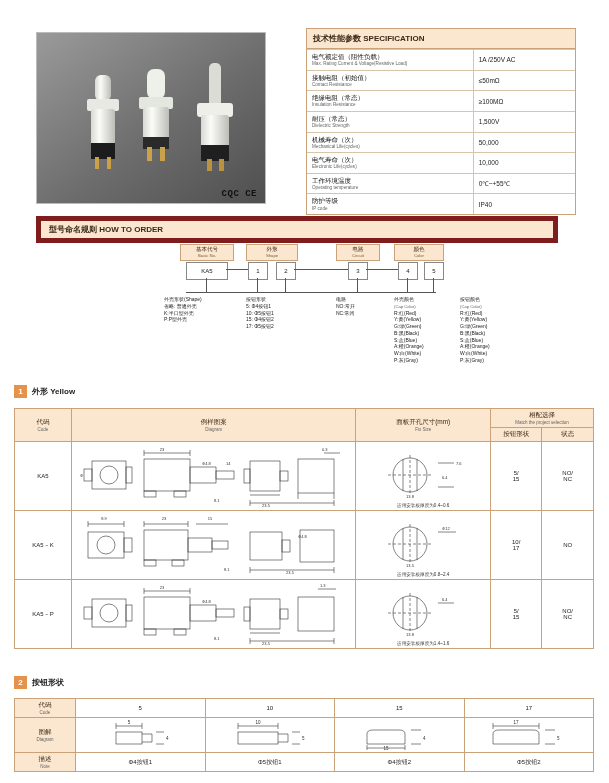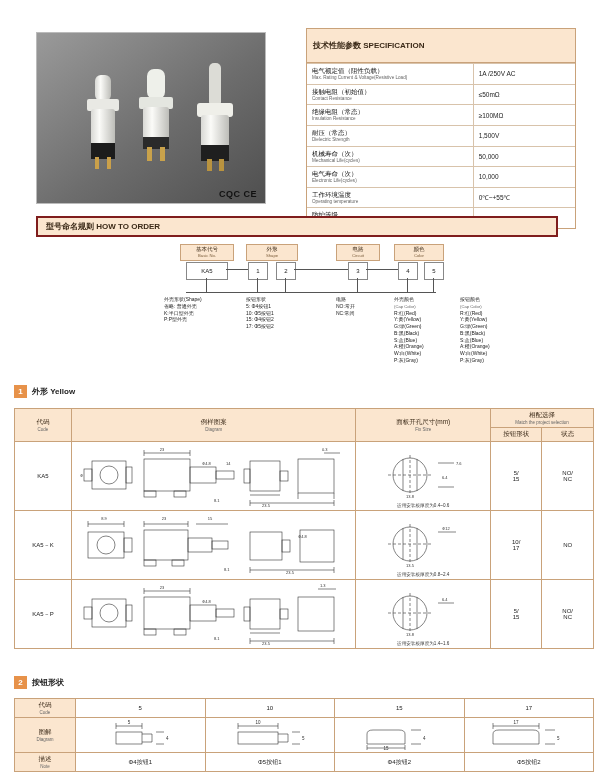--- a/index.html
+++ b/index.html
@@ -1,27 +1,27 @@
 <!DOCTYPE html>
 <html><head>
 <meta charset="utf-8">
 <style>
   html,body{margin:0;padding:0;}
   body{width:609px;height:783px;background:#ffffff;font-family:"Liberation Sans",sans-serif;font-size:6px;color:#222;position:relative;overflow:hidden;}
-  .photo{position:absolute;left:36px;top:32px;width:228px;height:170px;background:linear-gradient(135deg,#8c8c8c,#6f6f6f 40%,#7c7c7c 70%,#5e5e5e);border:1px solid #bbb;}
+  .photo{position:absolute;left:36px;top:32px;width:228px;height:170px;background:linear-gradient(135deg,#8c8c8c,#6f6f6f 40%,#7c7c7c 70%,#5e5e5e);border:1px solid #bbb;font-family:Liberation Mono, monospace;}
   .photo .cap{position:absolute;right:8px;bottom:4px;color:#111;font-size:9px;font-weight:bold;letter-spacing:.5px;}
   .spec{position:absolute;left:306px;top:28px;width:268px;border:1px solid #c9a27a;}
-  .spec .hd{background:#fbe6cf;border-bottom:1px solid #c9a27a;padding:11px 6px;font-size:8px;font-weight:bold;color:#3b2a18;}
+  .spec .hd{background:#fbe6cf;border-bottom:1px solid #c9a27a;padding:4px 6px;font-size:8px;font-weight:bold;color:#3b2a18;}
   .spec table{border-collapse:collapse;width:100%;}
   .spec td{border-top:1px solid #d8c3ab;padding:3px 5px;vertical-align:middle;font-size:6px;}
   .spec td.l{width:62%;}
   .spec td.r{width:38%;border-left:1px solid #d8c3ab;font-size:6.5px;}
   .cn{font-size:6.5px;color:#111;display:block;line-height:1.25;}
   .en{font-size:4.6px;color:#666;display:block;line-height:1.2;}
-  .secbar{position:absolute;background:#fbe6cf;border:2px solid #7f1d1d;font-size:8px;font-weight:bold;color:#3b2a18;padding:3px 8px;}
+  .secbar{position:absolute;background:#fbe6cf;border:5px solid #7f1d1d;font-size:8px;font-weight:bold;color:#3b2a18;padding:3px 8px;}
   .howto{left:36px;top:216px;width:522px;box-sizing:border-box;}
   .ordermap{position:absolute;left:36px;top:240px;width:538px;height:130px;}
   .obox{position:absolute;border:1px solid #888;background:#fff;text-align:center;font-size:6px;line-height:1.1;}
   .ohdr{position:absolute;background:#fbe6cf;border:1px solid #c9a27a;text-align:center;font-size:5.5px;color:#3b2a18;line-height:1.15;padding:1px 0;}
   .oline{position:absolute;background:#555;}
   .onote{position:absolute;font-size:5px;line-height:1.35;color:#222;}
   .onote b{font-weight:normal;}
   .sechdr{position:absolute;display:flex;align-items:center;gap:5px;}
   .sqnum{width:13px;height:13px;background:#e7924a;color:#fff;font-size:8px;font-weight:bold;display:flex;align-items:center;justify-content:center;}
   .sectitle{font-size:8px;font-weight:bold;color:#222;}

